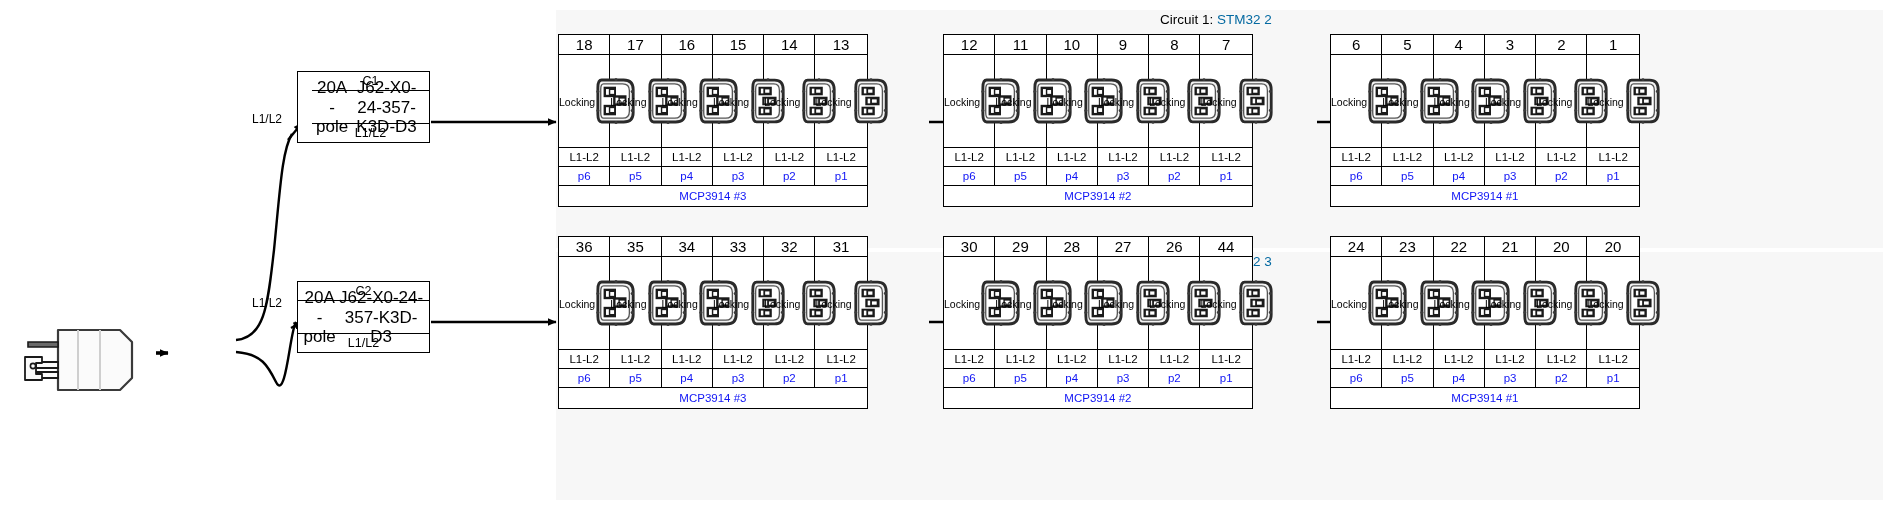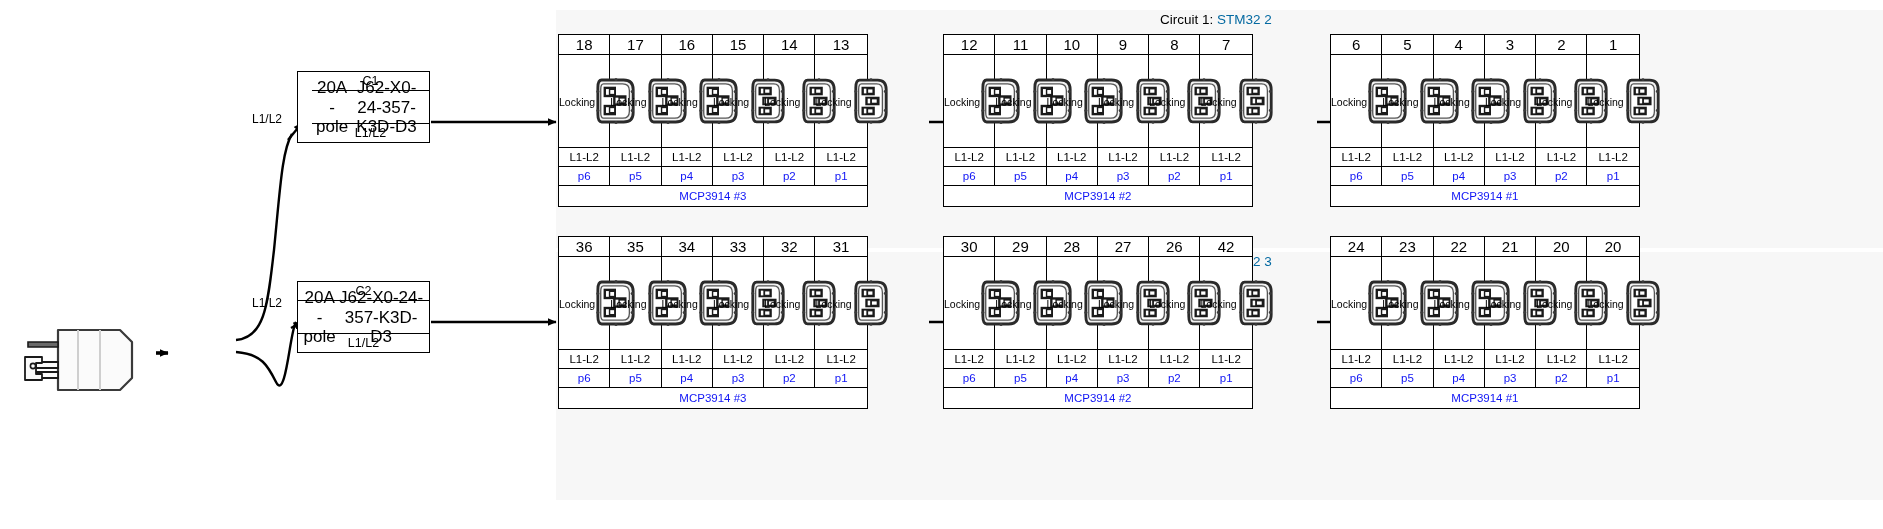--- a/index.html
+++ b/index.html
@@ -1244,21 +1244,21 @@
       <circle cx="35" cy="16" r="1.5"></circle>
                     <circle cx="35" cy="36" r="1.5"></circle>
     </g>
   </svg>
            </div>
          </div>
          <div class="lines">L1-L2</div>
          <div class="pin">p2</div>
           </div>
           <div class="ocell">
-            <div class="num">42</div>
+            <div class="num">44</div>
          <div class="body">
            <div class="lock-label">Locking</div>
            <div class="icon-wrap">
              <svg viewBox="0 0 40 52" width="38" height="50">
     <path d="M8,4 L27,4 Q36,4 36,14 L36,38 Q36,48 27,48 L8,48 Q4,48 4,40 L4,12 Q4,4 8,4 Z" fill="#f2f2f2" stroke="#2a2a2a" stroke-width="3"></path>
     <path d="M10,8 L26,8 Q32,8 32,15 L32,37 Q32,44 26,44 L10,44 Q7,44 7,38 L7,14 Q7,8 10,8 Z" fill="#ffffff" stroke="#555" stroke-width="1.4"></path>
     <g fill="#1a1a1a">
       <path d="M10,11 L24,11 L24,20 L10,20 Z"></path>
       <path d="M10,32 L24,32 L24,41 L10,41 Z"></path>
       <path d="M14,21.5 L29,21.5 L29,30.5 L14,30.5 Z"></path>

